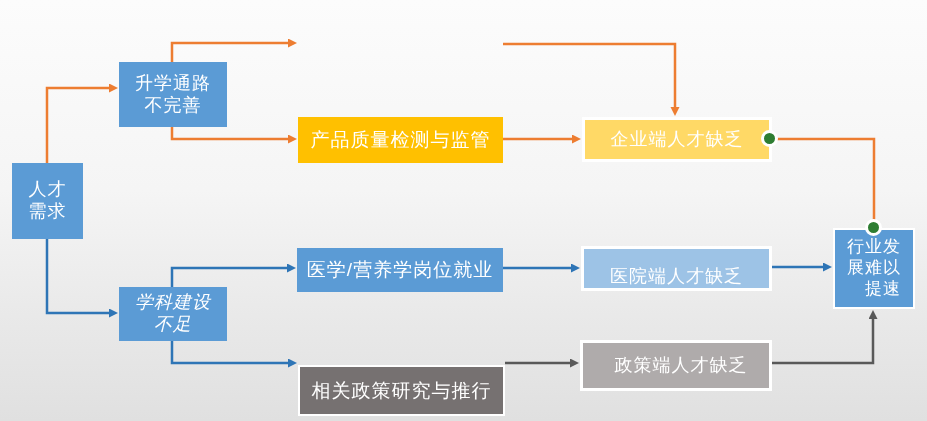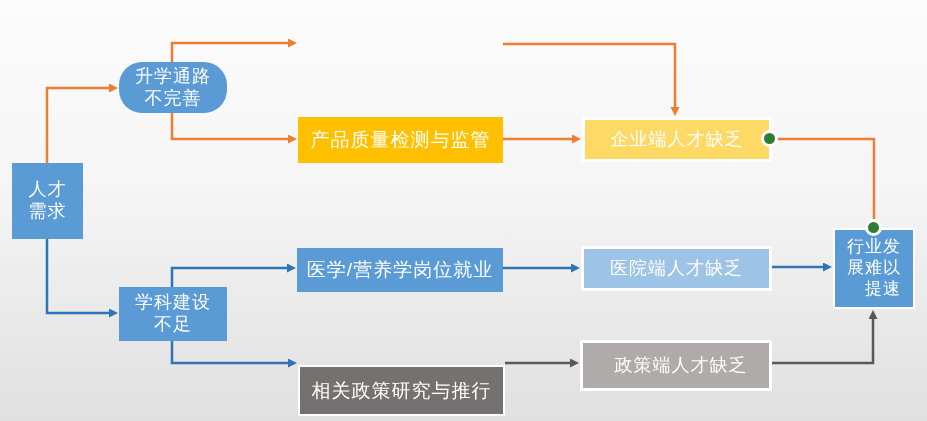--- a/index.html
+++ b/index.html
@@ -27,22 +27,22 @@
     letter-spacing:1px;
   }
   .node .lbl{white-space:pre-line;}
   .f18{font-size:18px;}
   .f19{font-size:19px;}
   .f17{font-size:17px;text-align:right;}
   .bordered2{border:2px solid #ffffff;}
   .bordered3{border:3px solid #ffffff;}
   
   .n-talent      {left:12px;  top:163px; width:71px;  height:76px;}
-  .n-pathway     {left:119px; top:62px;  width:108px; height:51px;border-radius:23px;}
-  .n-discipline  {left:119px; top:287px; width:108px; height:54px;}
+  .n-pathway     {left:119px; top:62px;  width:108px; height:65px;}
+  .n-discipline  {left:119px; top:287px; width:108px; height:54px;font-style:italic;}
   .n-formula     {left:298px; top:22px;  width:205px; height:46px;}
   .n-quality     {left:298px; top:117px; width:205px; height:46px;}
   .n-medical     {left:297px; top:248px; width:206px; height:44px;}
   .n-policy-res  {left:298px; top:337px; width:207px; height:51px;}
   .n-enterprise  {left:582px; top:117px; width:190px; height:45px;}
   .n-hospital    {left:581px; top:246px; width:191px; height:45px;}
   .n-policy-short{left:580px; top:340px; width:192px; height:51px;padding-left:10px;}
   .n-industry    {left:833px; top:228px; width:82px;  height:81px;}
   .dot{
     position:absolute;
@@ -113,21 +113,21 @@
   </div>
 
   <div class="node n-policy-res f19 bordered2" style="background-color: rgb(118, 113, 113); margin-top: 28px;">
     <span class="lbl">相关政策研究与推行</span>
   </div>
 
   <div class="node n-enterprise f18 bordered3" style="background-color: rgb(255, 217, 102);">
     <span class="lbl">企业端人才缺乏</span>
   </div>
 
-  <div class="node n-hospital f18 bordered3" style="background-color: rgb(157, 195, 230);">
+  <div class="node n-hospital f18 bordered3" style="background-color: rgb(157, 195, 230); align-items: flex-end;">
     <span class="lbl">医院端人才缺乏</span>
   </div>
 
   <div class="node n-policy-short f18 bordered3" style="background-color: rgb(175, 171, 171);">
     <span class="lbl">政策端人才缺乏</span>
   </div>
 
   <div class="node n-industry f17 bordered2" style="background-color: rgb(91, 155, 213);">
     <span class="lbl">行业发
 展难以

